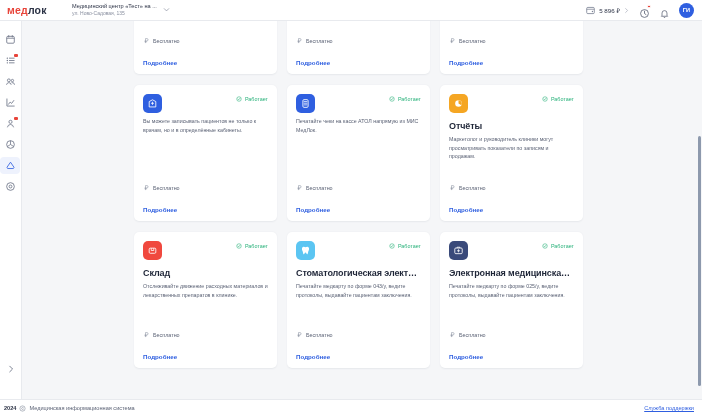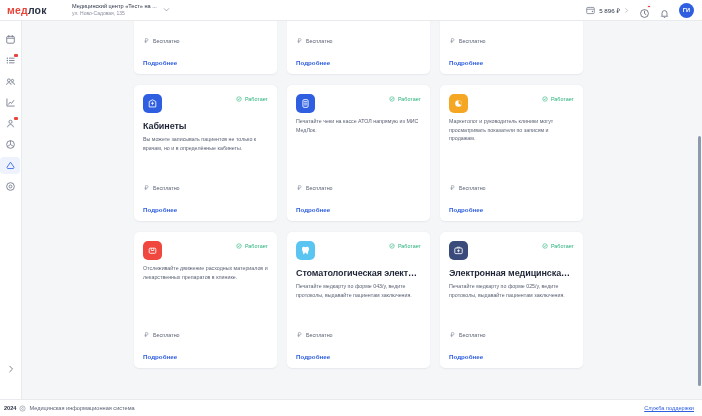--- a/index.html
+++ b/index.html
@@ -355,21 +355,20 @@
                 </svg>
               </div>
               <div class="status">
                 <svg width="6" height="6" viewBox="0 0 16 16">
                   <circle cx="8" cy="8" r="6" fill="none" stroke="#2ab27b" stroke-width="1.5"></circle>
                   <path d="M5.2 8.2 L7.2 10.2 L10.9 5.9" fill="none" stroke="#2ab27b" stroke-width="1.5" stroke-linecap="round" stroke-linejoin="round"></path>
                 </svg>
                 <span class="status-text">Работает</span>
               </div>
             </div>
-            <div class="card-title">Кабинеты</div>
             <div class="card-desc">Вы можете записывать пациентов не только к врачам, но и в определённые кабинеты.</div>
             <div class="card-price">
               <svg width="7" height="7" viewBox="0 0 16 16">
                 <path d="M5.8 13 V3.6 h3.1 a2.7 2.7 0 0 1 0 5.4 H4.4 M4.4 11 H8.4" fill="none" stroke="#7b8294" stroke-width="1.15" stroke-linecap="round"></path>
               </svg>
               <span class="price-text">Бесплатно</span>
             </div>
             <div class="card-more">Подробнее</div>
           </div>
 
@@ -408,20 +407,21 @@
                 </svg>
               </div>
               <div class="status">
                 <svg width="6" height="6" viewBox="0 0 16 16">
                   <circle cx="8" cy="8" r="6" fill="none" stroke="#2ab27b" stroke-width="1.5"></circle>
                   <path d="M5.2 8.2 L7.2 10.2 L10.9 5.9" fill="none" stroke="#2ab27b" stroke-width="1.5" stroke-linecap="round" stroke-linejoin="round"></path>
                 </svg>
                 <span class="status-text">Работает</span>
               </div>
             </div>
+            <div class="card-title">Отчёты</div>
             <div class="card-desc">Маркетолог и руководитель клиники могут просматривать показатели по записям и продажам.</div>
             <div class="card-price">
               <svg width="7" height="7" viewBox="0 0 16 16">
                 <path d="M5.8 13 V3.6 h3.1 a2.7 2.7 0 0 1 0 5.4 H4.4 M4.4 11 H8.4" fill="none" stroke="#7b8294" stroke-width="1.15" stroke-linecap="round"></path>
               </svg>
               <span class="price-text">Бесплатно</span>
             </div>
             <div class="card-more">Подробнее</div>
           </div>
 
@@ -434,20 +434,21 @@
                 </svg>
               </div>
               <div class="status">
                 <svg width="6" height="6" viewBox="0 0 16 16">
                   <circle cx="8" cy="8" r="6" fill="none" stroke="#2ab27b" stroke-width="1.5"></circle>
                   <path d="M5.2 8.2 L7.2 10.2 L10.9 5.9" fill="none" stroke="#2ab27b" stroke-width="1.5" stroke-linecap="round" stroke-linejoin="round"></path>
                 </svg>
                 <span class="status-text">Работает</span>
               </div>
             </div>
+            <div class="card-title">Склад</div>
             <div class="card-desc">Отслеживайте движение расходных материалов и лекарственных препаратов в клинике.</div>
             <div class="card-price">
               <svg width="7" height="7" viewBox="0 0 16 16">
                 <path d="M5.8 13 V3.6 h3.1 a2.7 2.7 0 0 1 0 5.4 H4.4 M4.4 11 H8.4" fill="none" stroke="#7b8294" stroke-width="1.15" stroke-linecap="round"></path>
               </svg>
               <span class="price-text">Бесплатно</span>
             </div>
             <div class="card-more">Подробнее</div>
           </div>
 

